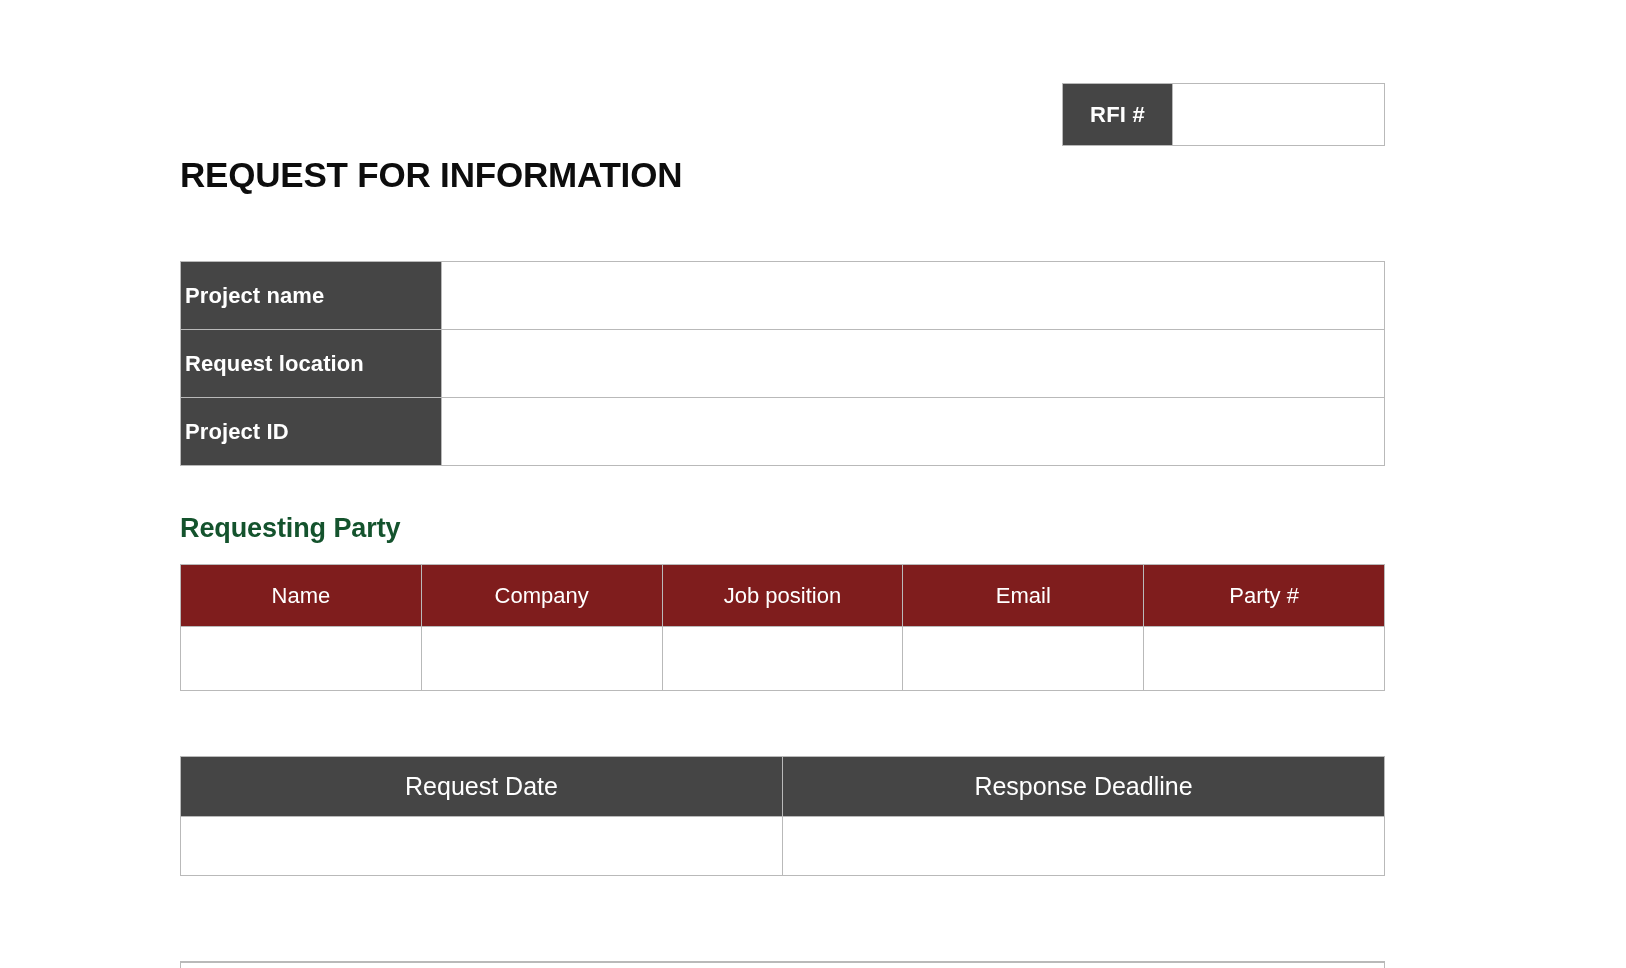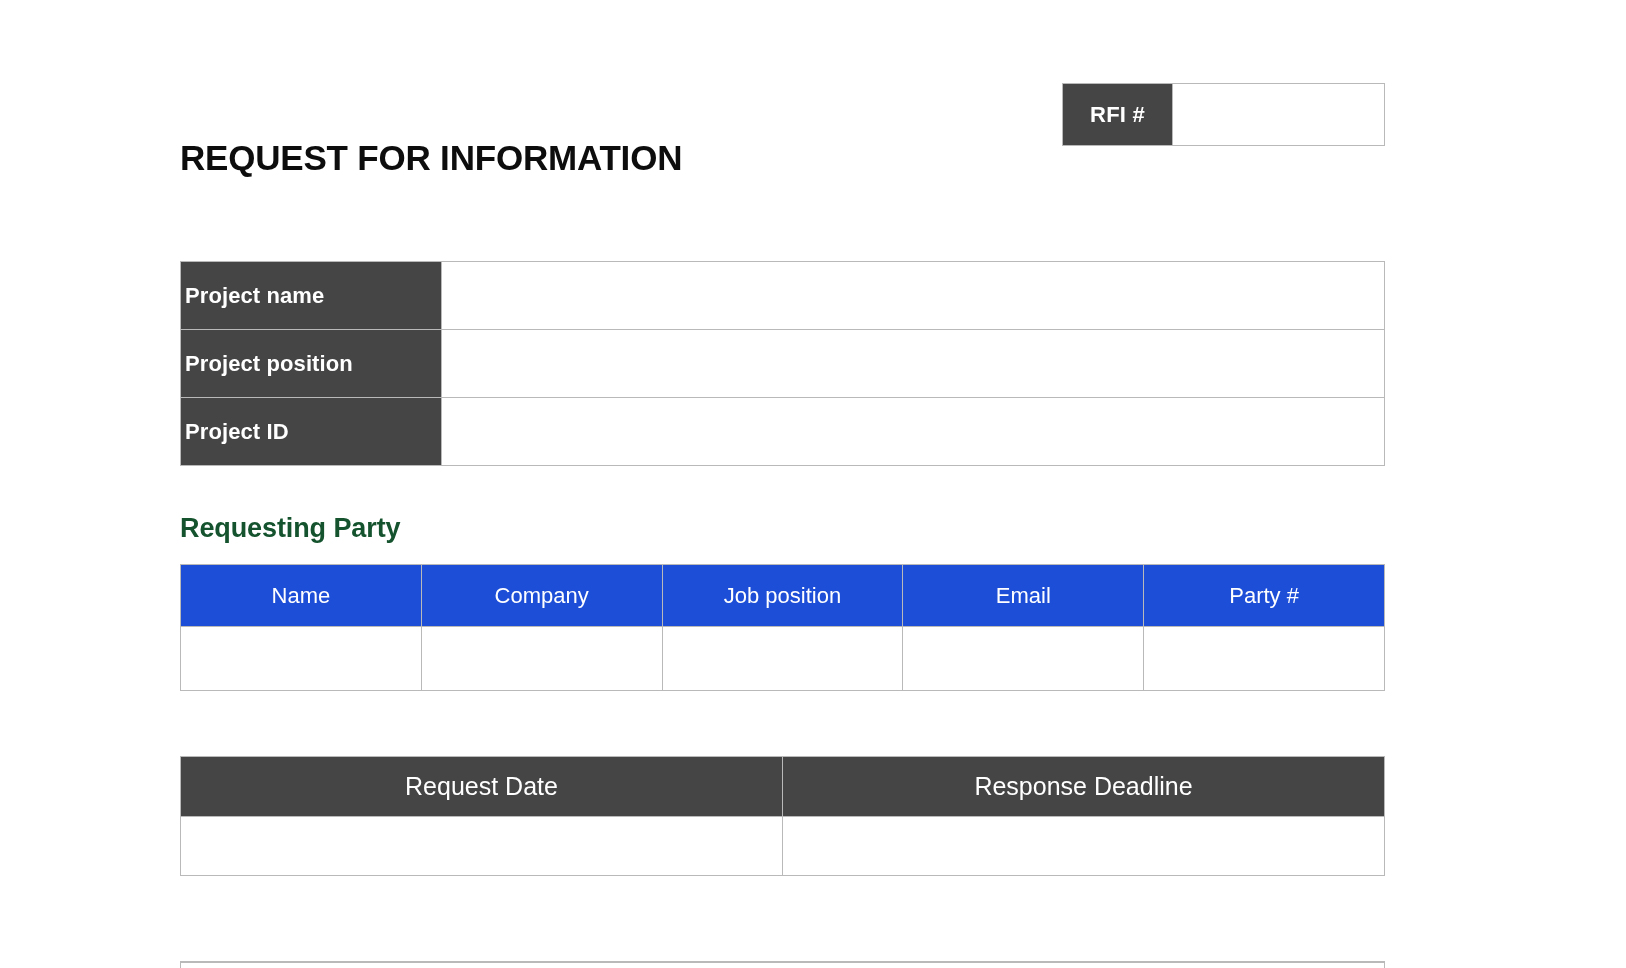--- a/index.html
+++ b/index.html
@@ -54,21 +54,21 @@
     align-items: center;
     padding: 0 12px;
     font-size: 20px;
     color: #111;
   }
 
   
   .doc-title {
     position: absolute;
     left: 180px;
-    top: 138px;
+    top: 155px;
     font-size: 35px;
     font-weight: 800;
     letter-spacing: -0.2px;
     color: #0d0d0d;
     white-space: nowrap;
   }
 
   
   .project-table {
     position: absolute;
@@ -115,21 +115,21 @@
   .party-table {
     position: absolute;
     left: 180px;
     top: 564px;
     width: 1205px;
     border-collapse: collapse;
     table-layout: fixed;
   }
   .party-table th {
     height: 62px;
-    background: #1d4ed8;
+    background: #7f1d1d;
     color: #ffffff;
     font-size: 22px;
     font-weight: 400;
     text-align: center;
     border: 1px solid #b9b9b9;
     padding: 0 6px;
   }
   .party-table td {
     height: 64px;
     background: #ffffff;
@@ -195,21 +195,21 @@
 
   <div class="doc-title">REQUEST FOR INFORMATION</div>
 
   <table class="project-table">
     <tbody>
       <tr>
         <td class="label">Project name</td>
         <td class="value"></td>
       </tr>
       <tr>
-        <td class="label">Project position</td>
+        <td class="label">Request location</td>
         <td class="value"></td>
       </tr>
       <tr>
         <td class="label">Project ID</td>
         <td class="value"></td>
       </tr>
     </tbody>
   </table>
 
   <div class="section-heading">Requesting Party</div>

